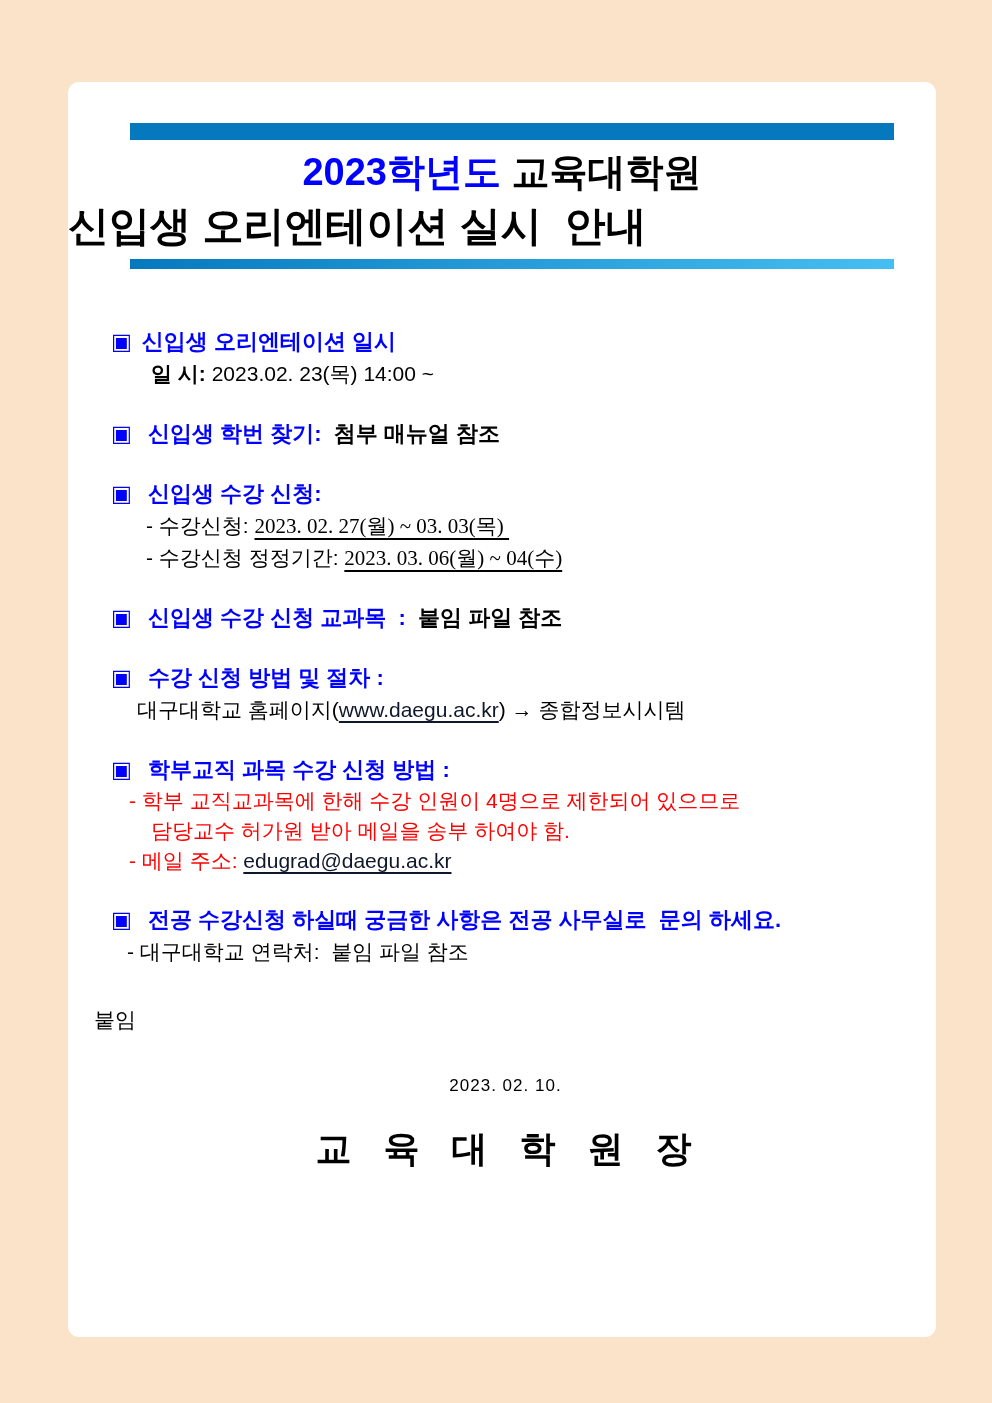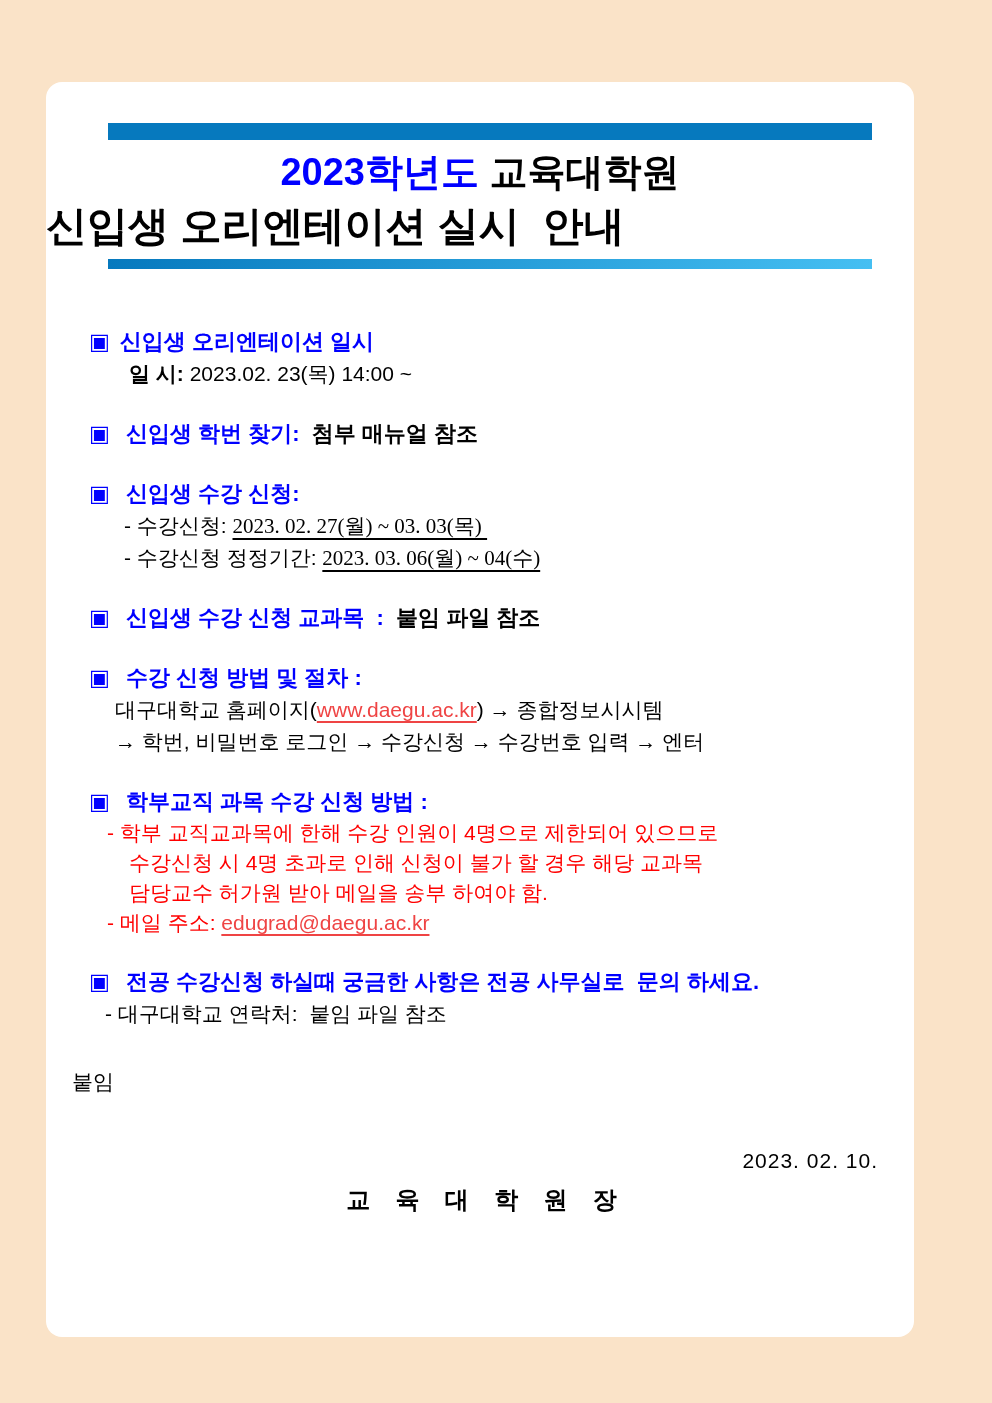--- a/index.html
+++ b/index.html
@@ -6,24 +6,24 @@
   body {
     width: 992px; height: 1403px;
     background: #FAE3C8;
     font-family: "Liberation Sans", "DejaVu Sans", sans-serif;
     color: #000;
     position: relative;
     overflow: hidden;
   }
   .panel {
     position: absolute;
-    left: 46px; top: 82px;
+    left: 68px; top: 82px;
     width: 868px; height: 1255px;
     background: #FFFFFF;
-    border-radius: 16px;
+    border-radius: 11px;
   }
   .bar-top {
     margin: 41px 42px 0 62px;
     height: 17px;
     background: #0679BE;
   }
   .title-line1 {
     margin-top: 7px;
     text-align: center;
     font-size: 38px;
@@ -75,45 +75,46 @@
   .bold { font-weight: bold; }
   .black { color: #000; }
   .red { color: #FF0000; }
   .u-date {
     text-decoration: underline;
     text-decoration-thickness: 2px;
     text-underline-offset: 5px;
     font-family: Liberation Serif, serif;
   }
   .link {
-    color: #ef4444;
+    color: #0f172a;
     text-decoration: underline;
     text-decoration-thickness: 1.5px;
     text-underline-offset: 4px;
     cursor: pointer;
   }
   .attachments {
     display: flex;
     margin-left: -17px;
     margin-top: 36px;
     line-height: 32px;
   }
   .attachments .att-label { white-space: pre-wrap; margin-right: 9px; }
   .attachments .att-items .line { line-height: 32px; }
   .footer-date {
-    margin-top: 45px;
-    text-align: right;
-    font-size: 21px;
+    margin-top: 32px;
+    text-align: center;
+    font-size: 17px;
     letter-spacing: 1px;
     white-space: pre-wrap;
     line-height: 36px;
   }
   .footer-sig {
+    margin-top: 24px;
     text-align: center;
-    font-size: 24px;
+    font-size: 36px;
     font-weight: bold;
     letter-spacing: 4px;
     white-space: pre-wrap;
     line-height: 42px;
   }
 </style>
 </head>
 <body>
 
 <div class="panel">
@@ -143,27 +144,25 @@
       <div class="line ind-35"><span>- 수강신청 정정기간: </span><span class="u-date">2023. 03. 06(월) ~ 04(수)</span></div>
     </div>
 
     <div class="section">
       <div class="heading"><span class="bullet">▣</span><span> 신입생 수강 신청 교과목  : </span><span class="black"> 붙임 파일 참조</span></div>
     </div>
 
     <div class="section">
       <div class="heading"><span class="bullet">▣</span><span> 수강 신청 방법 및 절차 :</span></div>
       <div class="line ind-26"><span>대구대학교 홈페이지(</span><span class="link">www.daegu.ac.kr</span><span>) → 종합정보시시템</span></div>
-      <div class="line ind-26">→ 학번, 비밀번호 로그인 → 수강신청 → 수강번호 입력 → 엔터</div>
     </div>
 
     <div class="section tight">
       <div class="heading"><span class="bullet">▣</span><span> 학부교직 과목 수강 신청 방법 :</span></div>
       <div class="line red ind-18">- 학부 교직교과목에 한해 수강 인원이 4명으로 제한되어 있으므로</div>
-      <div class="line red ind-40">수강신청 시 4명 초과로 인해 신청이 불가 할 경우 해당 교과목</div>
       <div class="line red ind-40">담당교수 허가원 받아 메일을 송부 하여야 함.</div>
       <div class="line ind-18"><span class="red">- 메일 주소: </span><span class="link">edugrad@daegu.ac.kr</span></div>
     </div>
 
     <div class="section">
       <div class="heading"><span class="bullet">▣</span><span> 전공 수강신청 하실때 궁금한 사항은 전공 사무실로  문의 하세요.</span></div>
       <div class="line ind-16">- 대구대학교 연락처:  붙임 파일 참조</div>
     </div>
 
     <div class="attachments">

